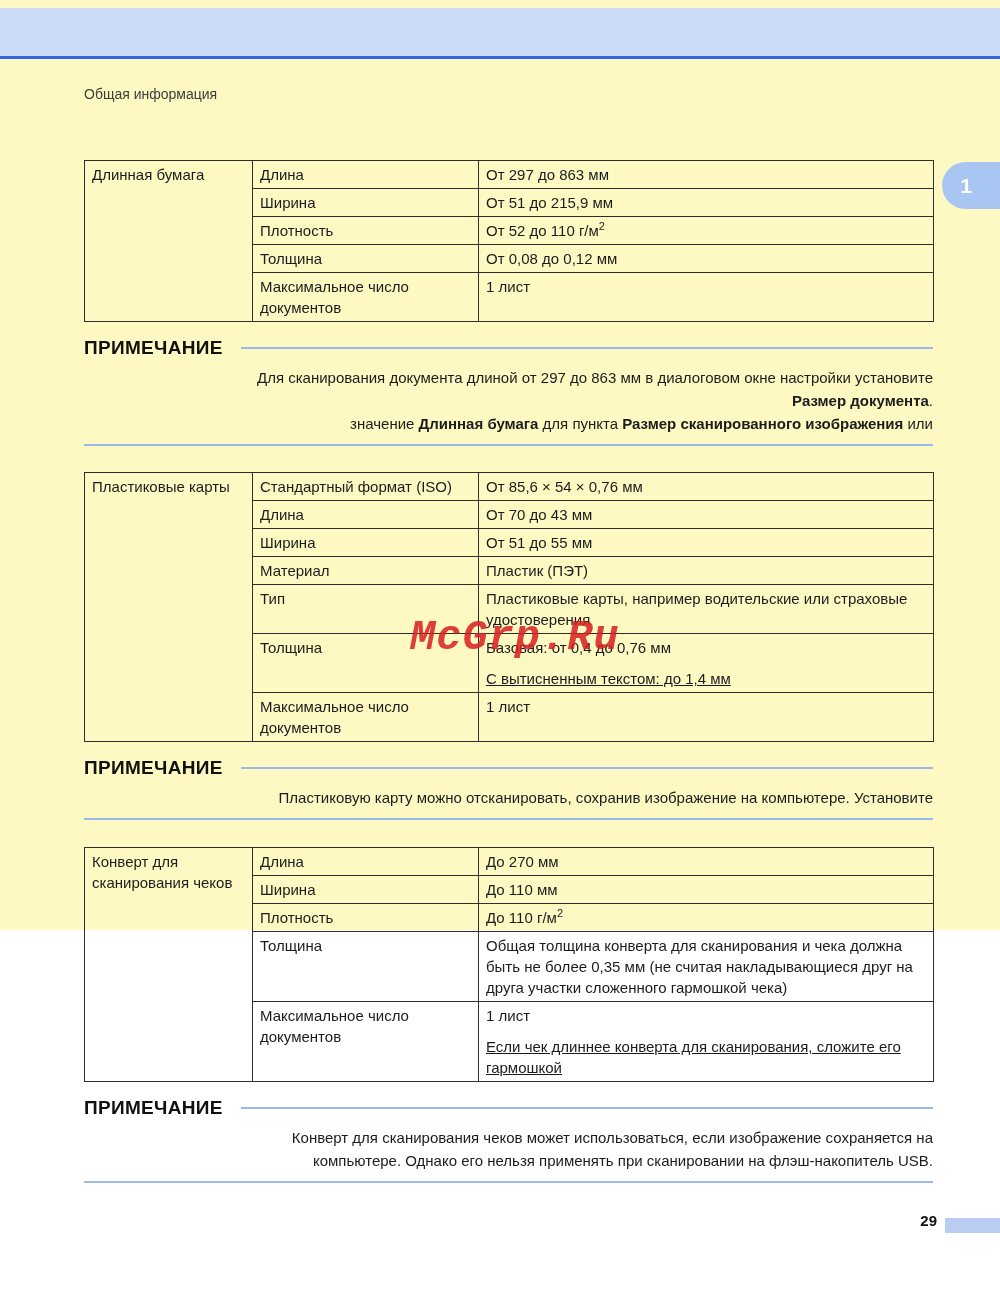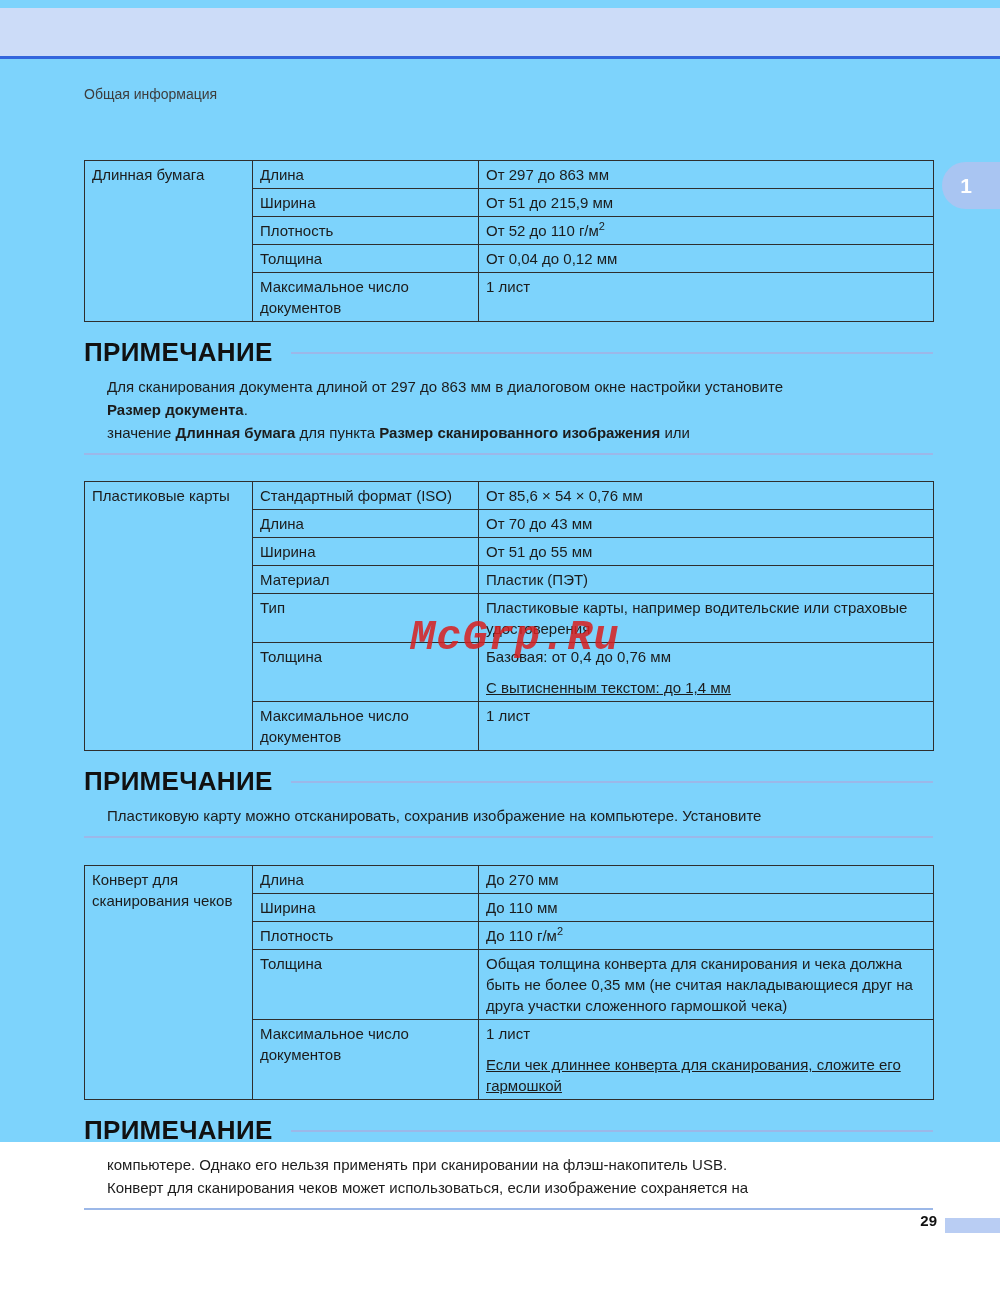--- a/index.html
+++ b/index.html
@@ -4,21 +4,21 @@
 <style>
   * { margin:0; padding:0; box-sizing:border-box; }
   html,body { background:#ffffff; }
   body {
     width:1000px; height:1294px;
     font-family:"Liberation Sans", sans-serif;
     color:#1c1c1c;
     position:relative;
     overflow:hidden;
   }
-  .page { position:relative; width:1000px; height:1142px; background:#7dd3fc; }
+  .page { position:relative; width:1000px; height:930px; background:#fef9c3; }
 
   
   .top-band {
     position:absolute; left:0; top:8px; width:1000px; height:51px;
     background:#ccdcf8; border-bottom:3px solid #3366dd;
   }
   .running-head {
     position:absolute; left:84px; top:86px;
     font-size:14px; color:#3d3d3d;
   }
@@ -48,29 +48,29 @@
     line-height:21px;
   }
   td.cat { vertical-align:top; }
   .para2 { margin-top:10px;text-decoration:underline; }
   sup { font-size:11px; line-height:0; vertical-align:super; }
 
   
   .note { margin-top:15px; }
   .note-head { display:flex; align-items:center; }
   .note-title {
-    font-size:26px; font-weight:bold; color:#111111;
+    font-size:19px; font-weight:bold; color:#111111;
     letter-spacing:0.3px; white-space:nowrap;
   }
   .note-rule {
     flex:1; height:2px; background:#9cb8e8; margin-left:18px;
   }
   .note-body {
-    margin-left:23px; margin-top:7px;
-    font-size:15px; line-height:23px;
+    margin-left:8px; margin-top:7px;
+    font-size:15px; line-height:23px;text-align:right;
   }
   .note-divider { height:2px; background:#9cb8e8; margin-top:9px; }
   .m-t2 { margin-top:26px;padding-left:16px; }
   .m-t3 { margin-top:27px; }
 
   
   .watermark {
     position:absolute; left:410px; top:614px;
     font-family:Liberation Mono, monospace;
     font-style:italic; font-weight:bold;
@@ -122,21 +122,21 @@
       <tr>
         <td>Ширина</td>
         <td>От 51 до 215,9 мм</td>
       </tr>
       <tr>
         <td>Плотность</td>
         <td><span>От 52 до 110 г/м</span><sup>2</sup></td>
       </tr>
       <tr>
         <td>Толщина</td>
-        <td>От 0,04 до 0,12 мм</td>
+        <td>От 0,08 до 0,12 мм</td>
       </tr>
       <tr>
         <td>Максимальное число документов</td>
         <td>1 лист</td>
       </tr>
     </tbody>
       </table>
 
     <section class="note">
       <div class="note-head">
@@ -237,22 +237,22 @@
       </tr>
     </tbody>
       </table>
 
     <section class="note">
       <div class="note-head">
         <h2 class="note-title">ПРИМЕЧАНИЕ</h2>
         <div class="note-rule"></div>
       </div>
       <div class="note-body">
+        <div class="note-line"><span>Конверт для сканирования чеков может использоваться, если изображение сохраняется на</span></div>
         <div class="note-line"><span>компьютере. Однако его нельзя применять при сканировании на флэш-накопитель USB.</span></div>
-        <div class="note-line"><span>Конверт для сканирования чеков может использоваться, если изображение сохраняется на</span></div>
       </div>
       <div class="note-divider"></div>
     </section>
 
   </div>
 
   <div class="page-num">29</div>
   <div class="footer-bar"></div>
 
 </div>

